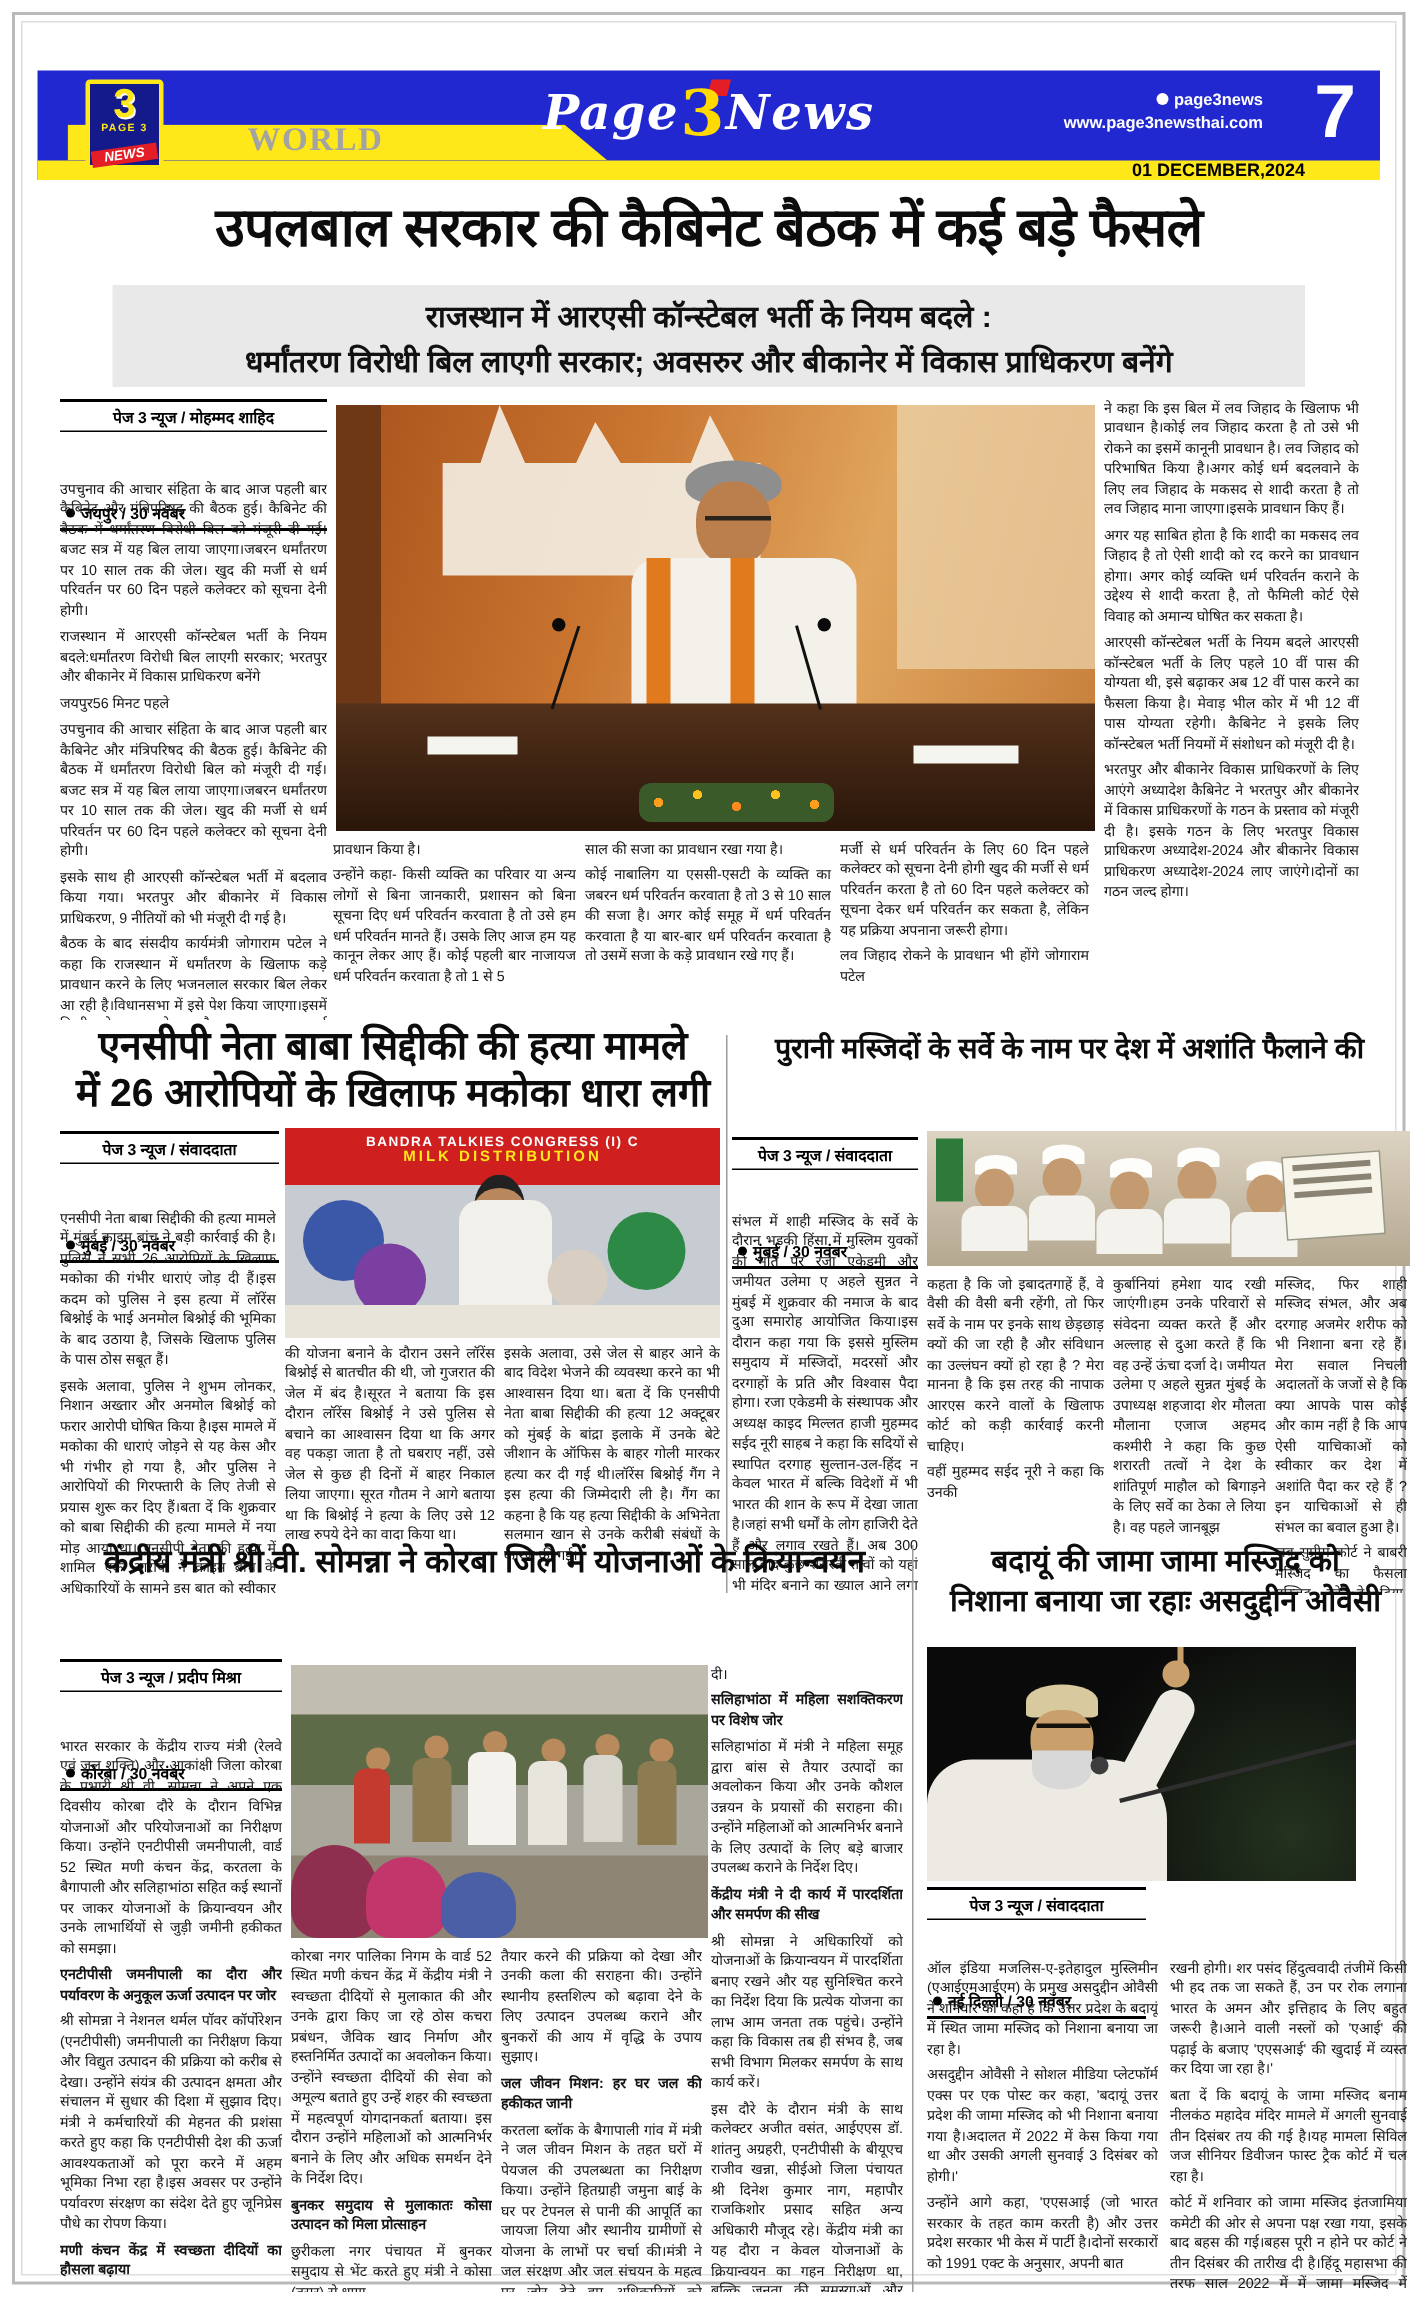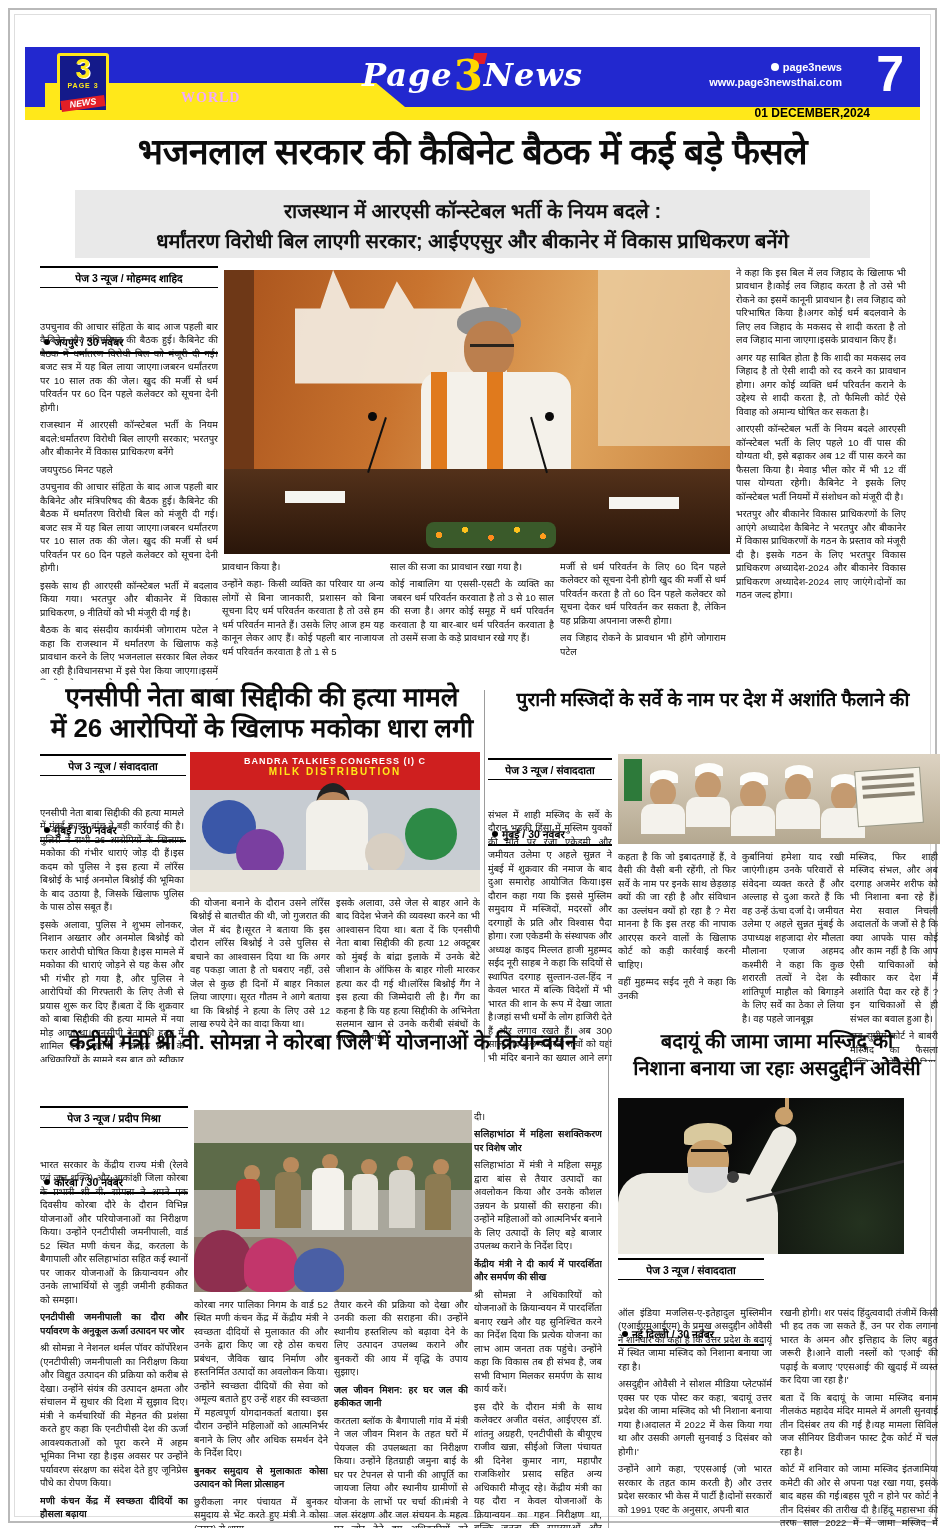--- a/index.html
+++ b/index.html
@@ -8,21 +8,21 @@
   .frame2{position:absolute;left:14px;top:14px;width:915px;height:1501px;border:1px solid #dedede;}
 
   
   .header{position:absolute;left:25px;top:47px;width:895px;height:73px;background:#2228cf;}
   .hdr-strip{position:absolute;left:0;bottom:0;width:100%;height:13px;background:#ffe81a;}
   .hdr-yellow{position:absolute;left:20px;bottom:13px;width:360px;height:24px;background:#ffe81a;clip-path:polygon(0 0,92% 0,100% 100%,0 100%);}
   .logo{position:absolute;left:32px;top:6px;width:52px;height:60px;background:#141a8a;border:3px solid #ffe81a;border-radius:3px;text-align:center;z-index:3;box-sizing:border-box;}
   .logo-3{color:#ffe81a;font-size:27px;font-weight:bold;line-height:26px;text-shadow:1px 1px 0 #ffffff;}
   .logo-page{color:#ffe81a;font-size:7px;font-weight:bold;letter-spacing:1px;line-height:8px;}
   .logo-news{position:absolute;left:1px;bottom:1px;width:44px;background:#e31e26;color:#fff;font-style:italic;font-weight:bold;font-size:9px;line-height:11px;transform:rotate(-8deg);}
-  .world{position:absolute;left:156px;bottom:14px;color:#f0abfc;font-weight:bold;font-size:14px;letter-spacing:1px;font-family:"Liberation Serif",serif;z-index:2;}
+  .world{position:absolute;left:140px;bottom:14px;color:#a3a3a3;font-weight:bold;font-size:22px;letter-spacing:1px;font-family:"Liberation Serif",serif;z-index:2;}
   .masthead{position:absolute;left:0;top:4px;width:100%;text-align:center;color:#fff;font-family:"DejaVu Serif",serif;z-index:1;}
   .mh-accent{position:absolute;left:448px;top:6px;width:13px;height:11px;background:#e31e26;transform:skewX(-14deg);}
   .mh1,.mh2{font-size:32px;font-weight:bold;font-style:italic;letter-spacing:1px;}
   .mh3{color:#ffd900;font-size:42px;font-weight:bold;vertical-align:-4px;padding:0 1px;}
   .social{position:absolute;right:78px;top:13px;text-align:right;color:#fff;font-weight:bold;font-size:11px;line-height:15px;z-index:2;}
   .dot{display:inline-block;width:8px;height:8px;border-radius:50%;background:#fff;margin-right:4px;}
   .pagenum{position:absolute;right:16px;top:-2px;color:#fff;font-size:50px;font-weight:bold;z-index:2;}
   .hdr-date{position:absolute;right:50px;bottom:0;height:13px;line-height:13px;font-weight:bold;font-size:12px;color:#000;z-index:3;}
 
   
@@ -122,24 +122,24 @@
     <span class="mh1">Page</span><span class="mh3">3</span><span class="mh2">News</span>
   </div>
   <div class="social">
     <div><span class="dot"></span><span>page3news</span></div>
     <div>www.page3newsthai.com</div>
   </div>
   <div class="pagenum">7</div>
   <div class="hdr-date">01 DECEMBER,2024</div>
 </div>
 
-<div class="h1main">भजनलाल सरकार की कैबिनेट बैठक में कई बड़े फैसले</div>
+<div class="h1main">उपलबाल सरकार की कैबिनेट बैठक में कई बड़े फैसले</div>
 <div class="subbox">
   <div class="sub1">राजस्थान में आरएसी कॉन्स्टेबल भर्ती के नियम बदले :</div>
-  <div class="sub2">धर्मांतरण विरोधी बिल लाएगी सरकार; आईएएसुर और बीकानेर में विकास प्राधिकरण बनेंगे</div>
+  <div class="sub2">धर्मांतरण विरोधी बिल लाएगी सरकार; अवसरुर और बीकानेर में विकास प्राधिकरण बनेंगे</div>
 </div>
 
 <div class="byline" style="left:40px;top:266px;width:178px;">
   <div class="by-name">पेज 3 न्यूज / मोहम्मद शाहिद</div>
   <div class="by-loc"><span class="bl"></span><span>जयपुर / 30 नवंबर</span></div>
 </div>
 
 <div class="photo p1" style="left:224px;top:270px;width:506px;height:284px;">
   <div class="pillar"></div>
   <div class="temple"></div>

